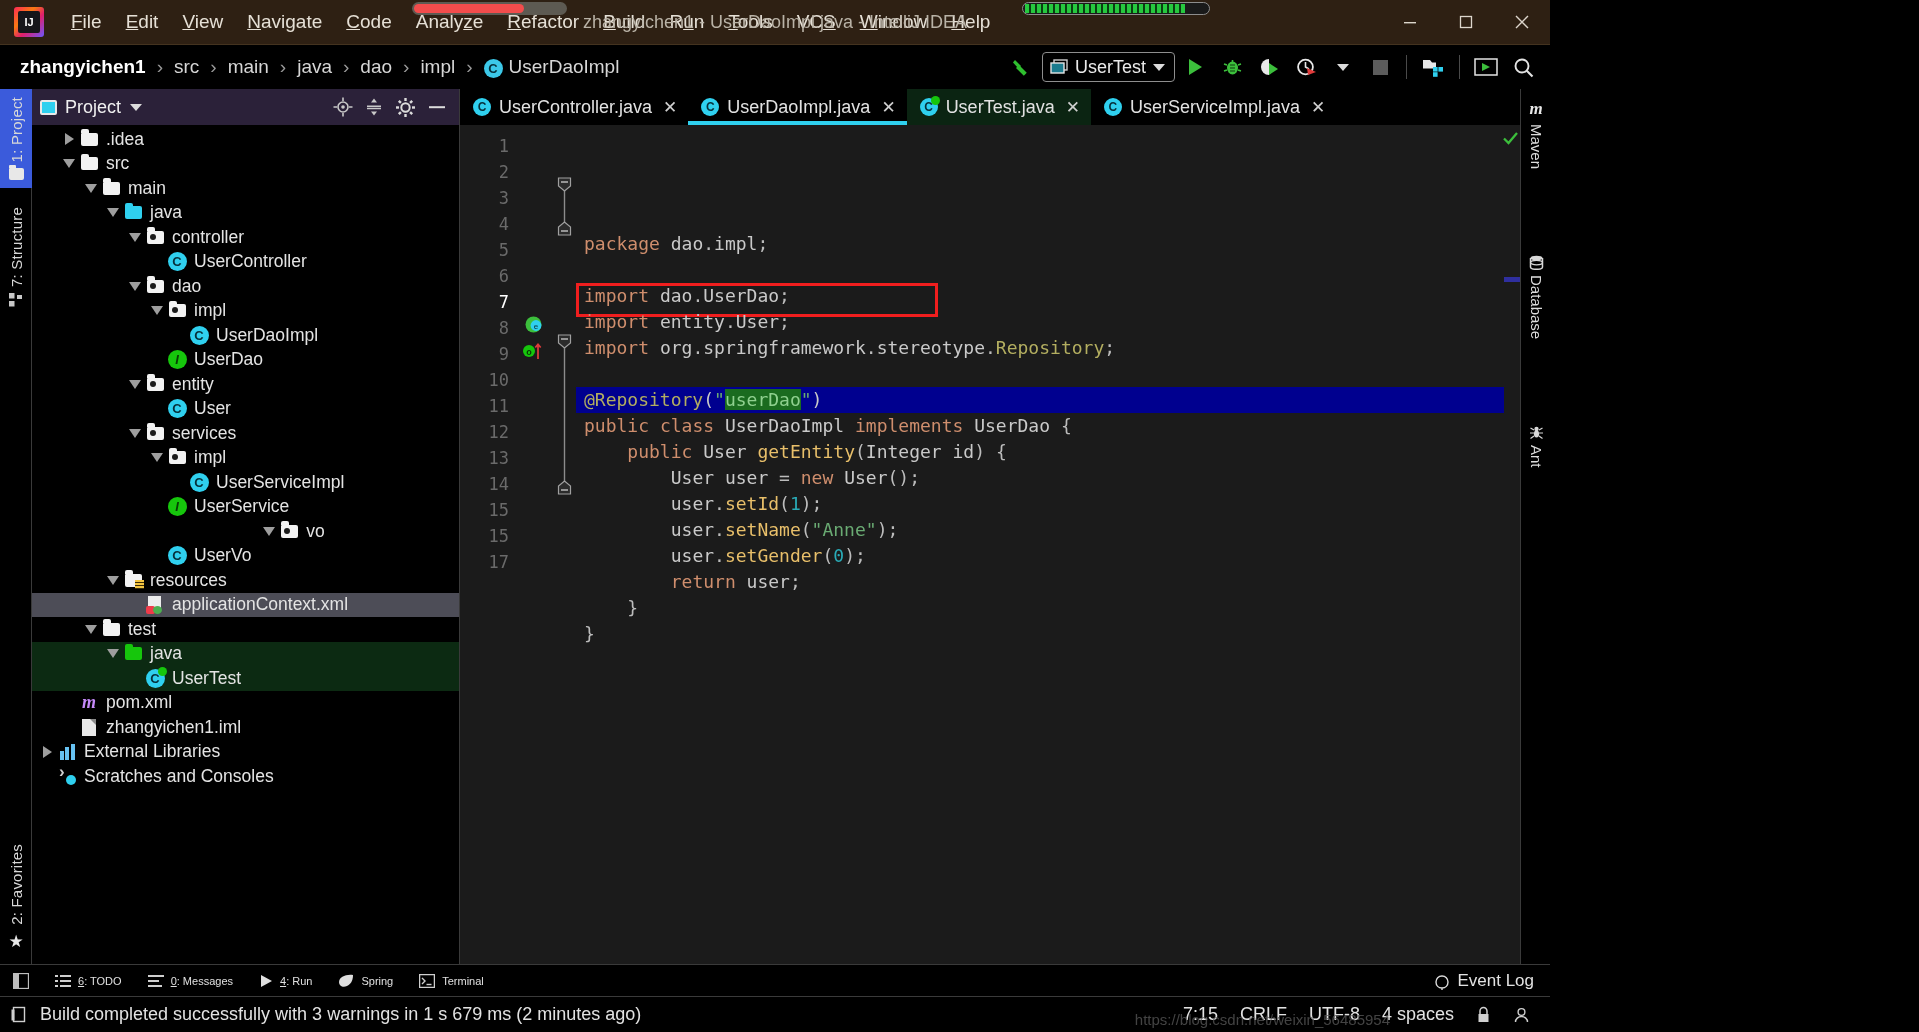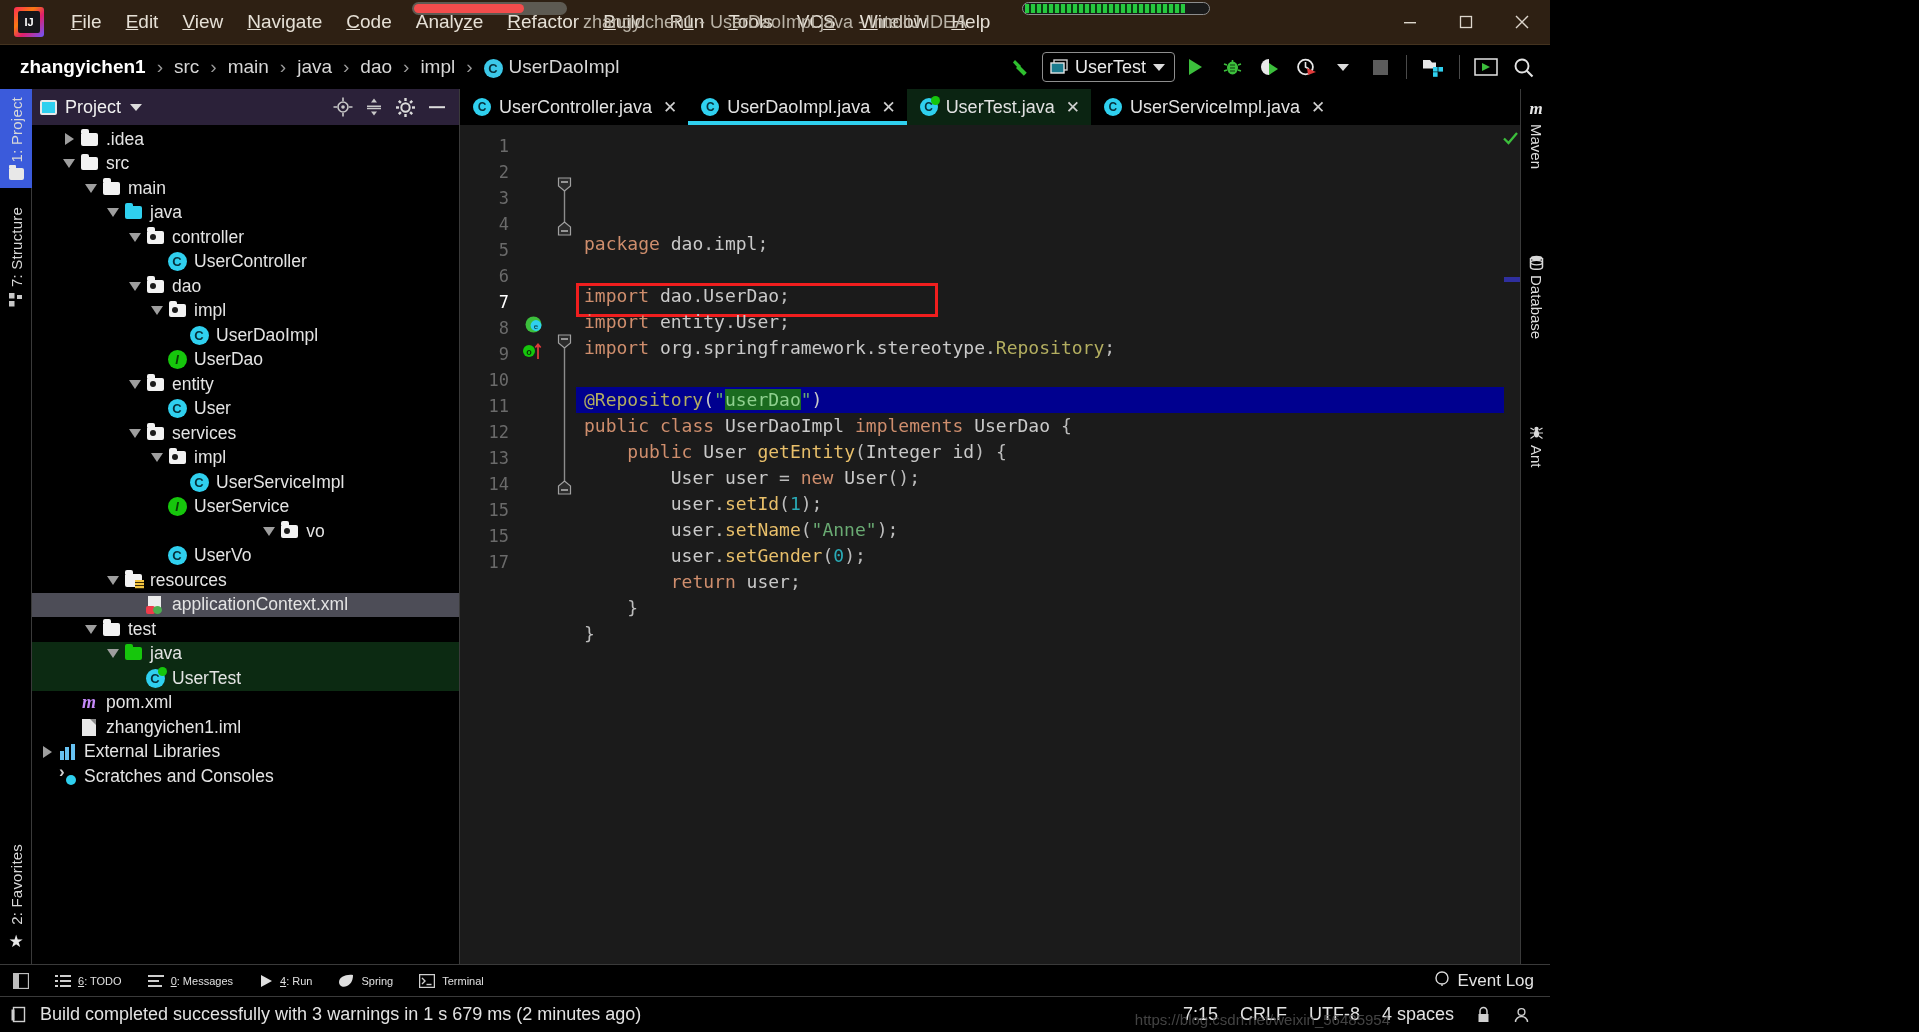--- a/index.html
+++ b/index.html
@@ -756,21 +756,21 @@
       <span>Spring</span>
     </div>
     <div class="twbtn">
       <svg width="16" height="14" viewBox="0 0 16 14">
         <rect x="0.6" y="0.6" width="14.8" height="12.8" fill="none" stroke="#cfcfcf" stroke-width="1.3"></rect>
         <path d="M3 4 L6 7 L3 10" stroke="#cfcfcf" stroke-width="1.4" fill="none"></path>
         <path d="M7.5 10.5 h5" stroke="#cfcfcf" stroke-width="1.4"></path>
       </svg>
       <span>Terminal</span>
     </div>
-    <div style="margin-left:auto; display:flex; align-items:flex-start; gap:7px; padding-right:16px;text-decoration:underline;">
+    <div style="margin-left:auto; display:flex; align-items:flex-end; gap:7px; padding-right:16px;text-decoration:underline;">
       <svg width="16" height="16" viewBox="0 0 16 16">
         <path d="M8 1 C4.5 1, 2 3.5, 2 7 C2 10.5, 4.5 13, 8 13 L8 15 L8 13 C11.5 13, 14 10.5, 14 7 C14 3.5, 11.5 1, 8 1 Z" fill="none" stroke="#dcdcdc" stroke-width="1.4"></path>
       </svg>
       <span style="color:#e2e2e2; font-size:17px;">Event Log</span>
     </div>
   </div>
 
   <div class="statusbar">
     <span style="margin-right:12px;">
       <svg width="18" height="18" viewBox="0 0 18 18">

